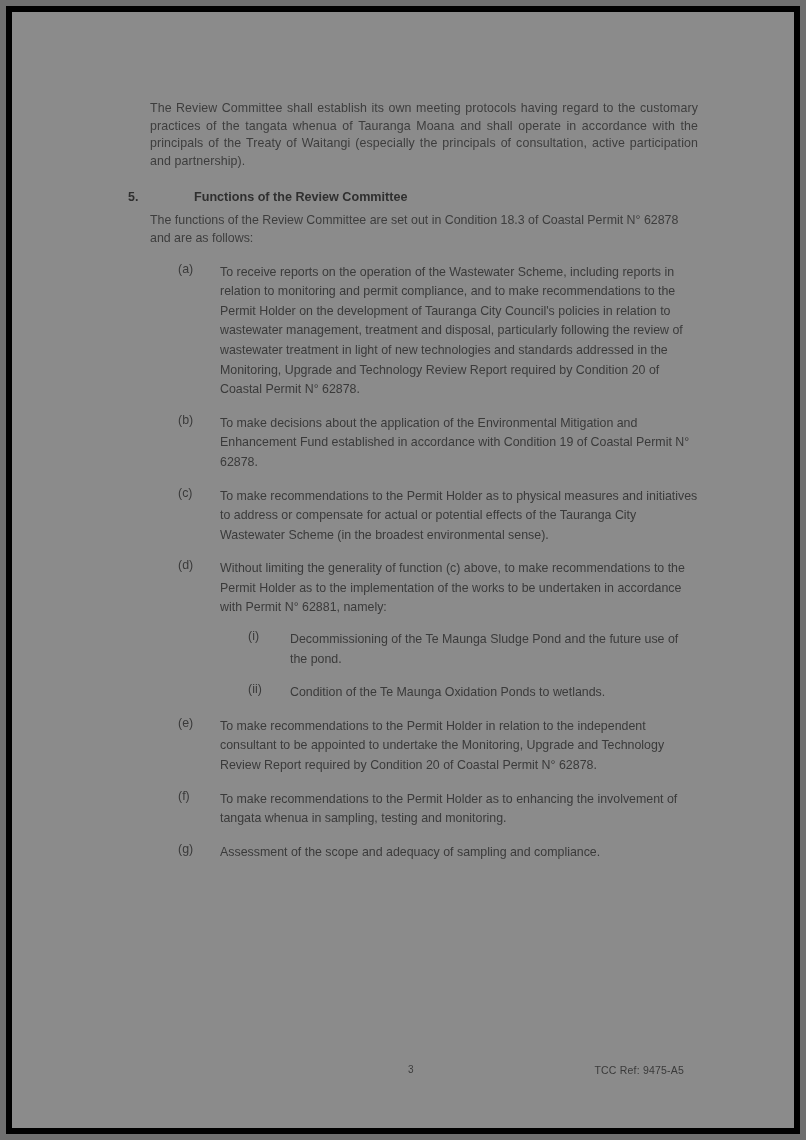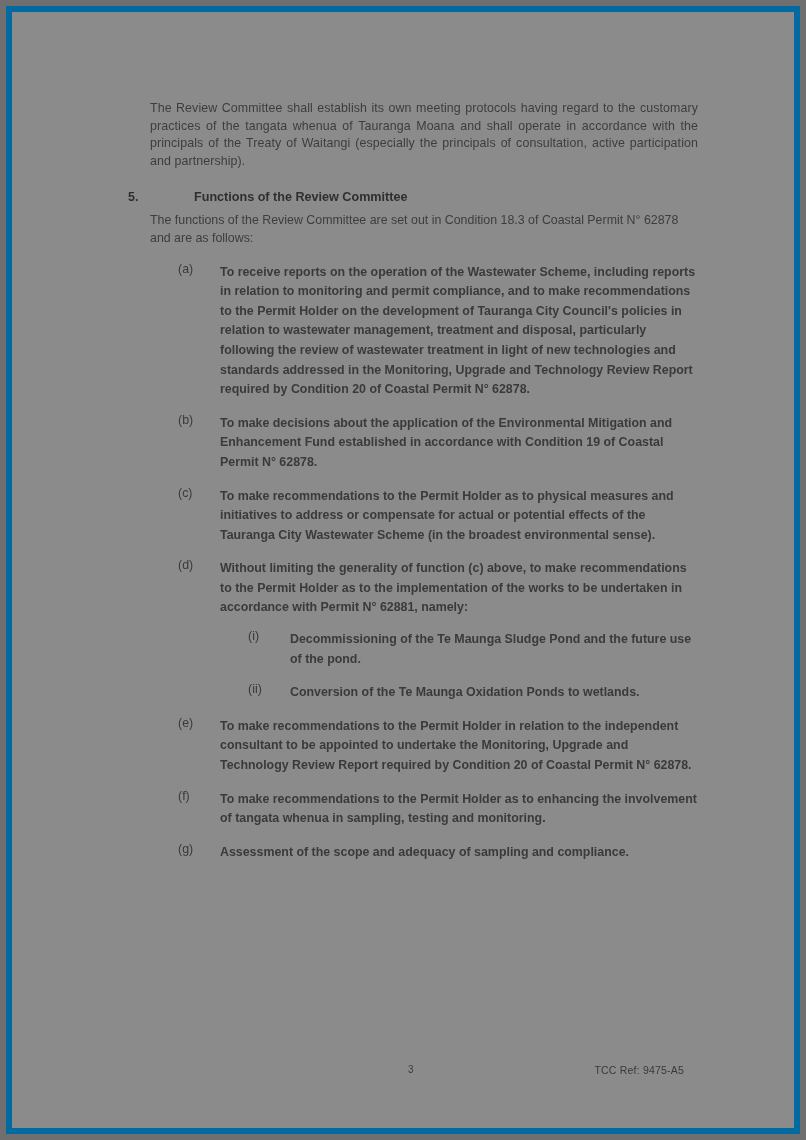--- a/index.html
+++ b/index.html
@@ -10,21 +10,21 @@
     width: 806px;
     height: 1140px;
     background: #7e7e7e;
     font-family: "Liberation Sans", sans-serif;
     overflow: hidden;
   }
   .page {
     position: relative;
     width: 806px;
     height: 1140px;
-    background: #0369a1;
+    background: #000000;
     box-sizing: border-box;
     border: 6px solid #6f6f6f;
   }
   .sheet {
     position: absolute;
     left: 6px;
     top: 6px;
     right: 6px;
     bottom: 6px;
     background: #8b8b8b;
@@ -87,21 +87,20 @@
     top: 0;
     width: 34px;
     color: #3a3a3a;
     font-size: 12.4px;
   }
   .item .text {
     color: #3a3a3a;
     font-size: 12.4px;
     line-height: 17.6px;
     text-align: justify;
-    font-weight: bold;
   }
   .sublist {
     margin: 12px 0 0 0;
     padding: 0;
   }
   .subitem {
     position: relative;
     padding-left: 70px;
     margin-bottom: 14px;
   }
@@ -179,21 +178,21 @@
         <div class="item">
           <span class="marker">(d)</span>
           <span class="text">Without limiting the generality of function (c) above, to make recommendations to the Permit Holder as to the implementation of the works to be undertaken in accordance with Permit N° 62881, namely:</span>
           <div class="sublist">
             <div class="subitem">
               <span class="marker">(i)</span>
               <span class="text">Decommissioning of the Te Maunga Sludge Pond and the future use of the pond.</span>
             </div>
             <div class="subitem">
               <span class="marker">(ii)</span>
-              <span class="text">Conversion of the Te Maunga Oxidation Ponds to wetlands.</span>
+              <span class="text">Condition of the Te Maunga Oxidation Ponds to wetlands.</span>
             </div>
           </div>
         </div>
 
         <div class="item">
           <span class="marker">(e)</span>
           <span class="text">To make recommendations to the Permit Holder in relation to the independent consultant to be appointed to undertake the Monitoring, Upgrade and Technology Review Report required by Condition 20 of Coastal Permit N° 62878.</span>
         </div>
 
         <div class="item">

